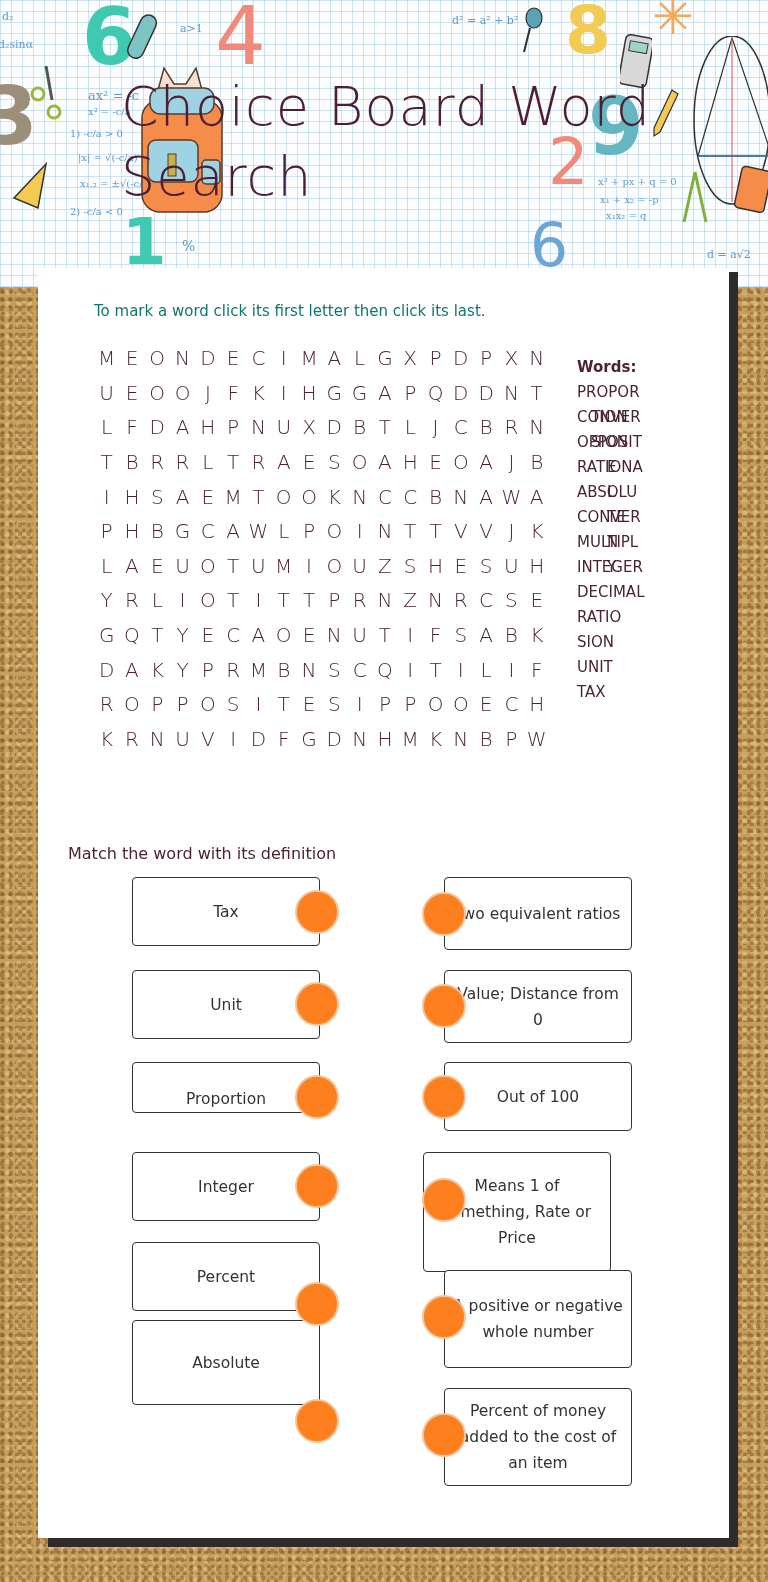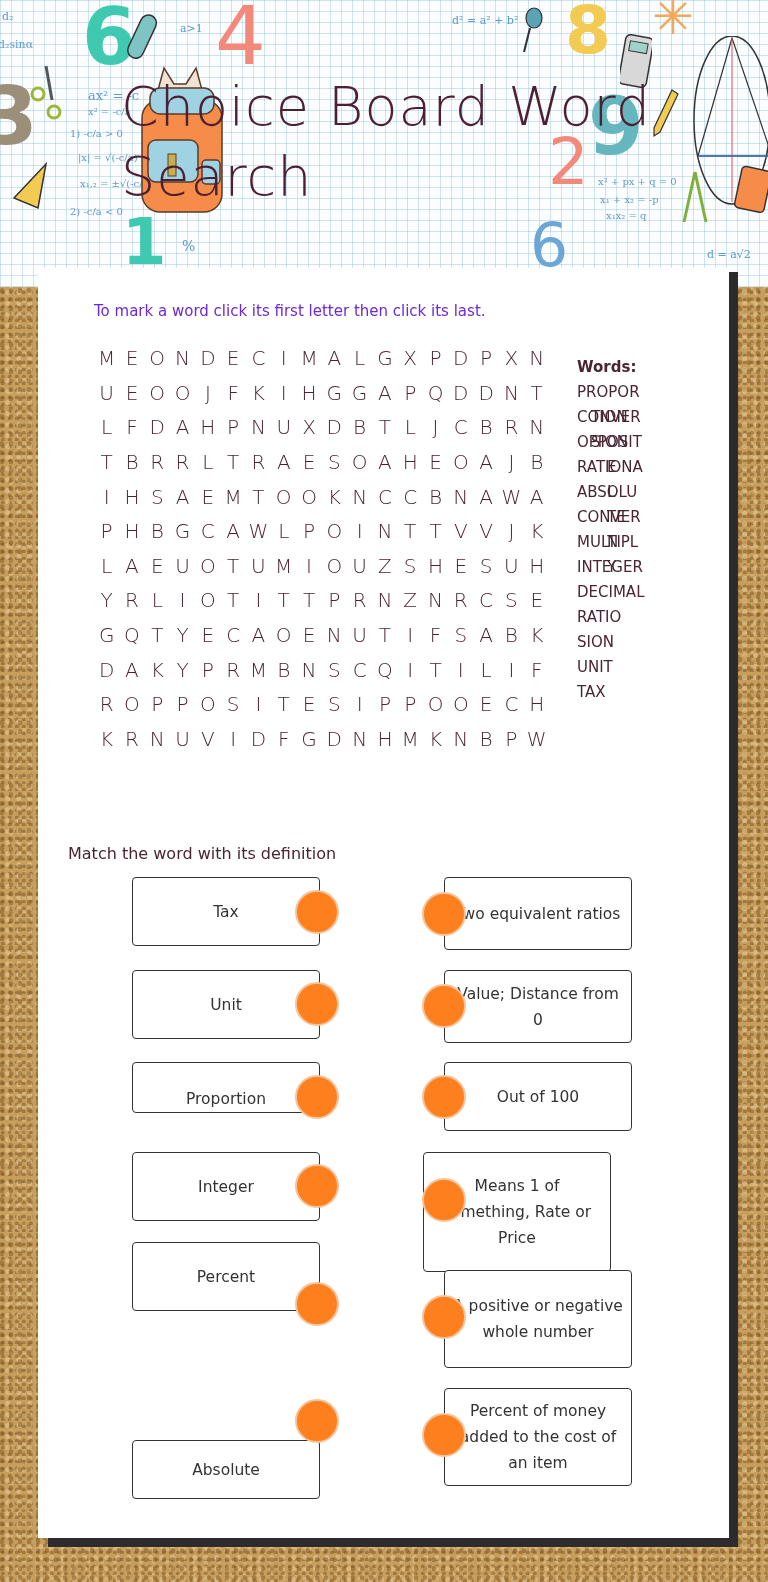--- a/index.html
+++ b/index.html
@@ -42,21 +42,21 @@
   .card-shadow {
     position: absolute; left: 48px; top: 272px; width: 690px; height: 1275px;
     background: #2d2b2e;
   }
   .card {
     position: absolute; left: 38px; top: 268px; width: 691px; height: 1270px;
     background: #ffffff;
   }
   .instruction {
     position: absolute; left: 56px; top: 34px;
-    font-size: 15px; color: #6d28d9;
+    font-size: 15px; color: #0f766e;
   }
   .grid {
     position: absolute; left: 56px; top: 73px;
   }
   .grid-row { display: flex; height: 34.6px; align-items: center; }
   .cell {
     width: 25.3px; text-align: center;
     font-size: 20px; color: #4a2530; font-family: "DejaVu Sans", sans-serif;
     font-weight: 300; cursor: pointer;
   }
@@ -442,21 +442,21 @@
     </div>
   <div class="box" style="left:94px;top:794px;width:188px;height:51px;align-items:flex-end;">
       <span>Proportion</span>
     </div>
   <div class="box" style="left:94px;top:884px;width:188px;height:69px;">
       <span>Integer</span>
     </div>
   <div class="box" style="left:94px;top:974px;width:188px;height:69px;">
       <span>Percent</span>
     </div>
-  <div class="box" style="left:94px;top:1172px;width:188px;height:59px;">
+  <div class="box" style="left:94px;top:1052px;width:188px;height:85px;">
       <span>Absolute</span>
     </div>
 
   <div class="dot" style="left:257px;top:622px;"></div>
   <div class="dot" style="left:257px;top:714px;"></div>
   <div class="dot" style="left:257px;top:807px;"></div>
   <div class="dot" style="left:257px;top:896px;"></div>
   <div class="dot" style="left:257px;top:1014px;"></div>
   <div class="dot" style="left:257px;top:1131px;"></div>
 

